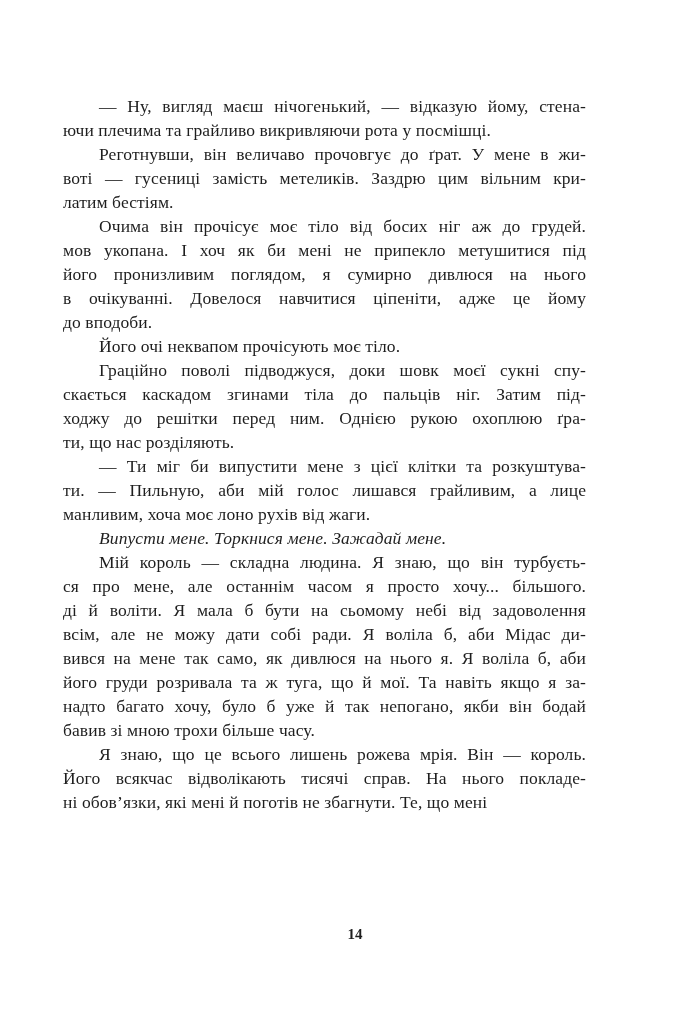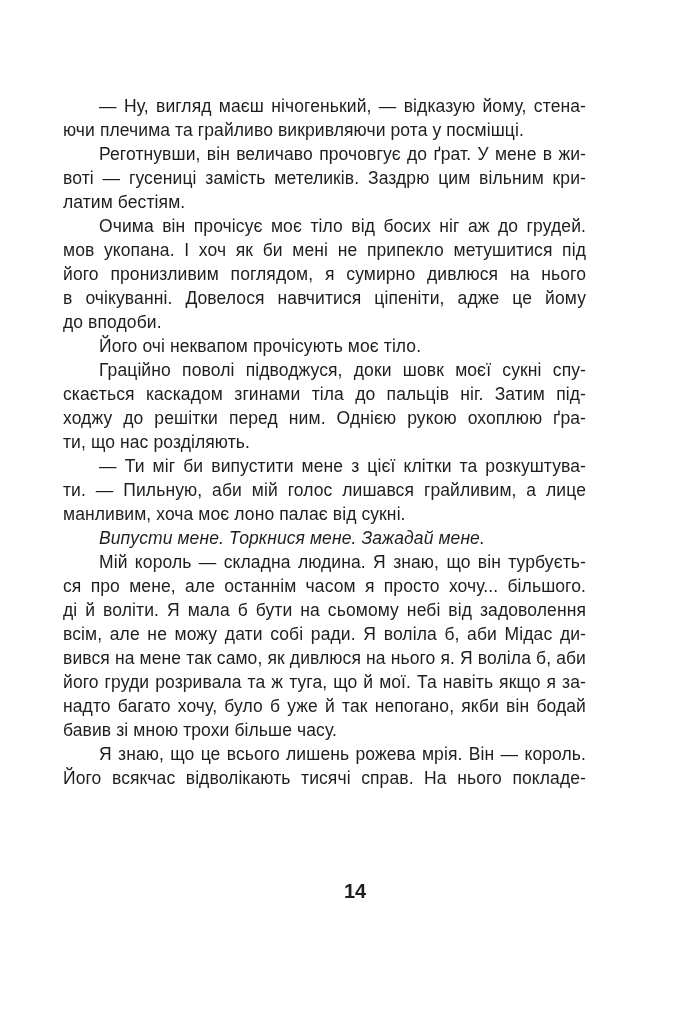--- a/index.html
+++ b/index.html
@@ -5,21 +5,21 @@
   html, body {
     margin: 0;
     padding: 0;
   }
   .page {
     position: relative;
     width: 680px;
     height: 1024px;
     background: #ffffff;
     overflow: hidden;
-    font-family: Liberation Sans, sans-serif;
+    font-family: Liberation Serif, serif;
     color: #1e1e1e;
   }
   .text-block {
     position: absolute;
     left: 63px;
     top: 94px;
     width: 523px;
     font-size: 17.5px;
     line-height: 24px;
     letter-spacing: 0.1px;
@@ -31,24 +31,24 @@
     text-align: left;
   }
   .line.fill {
     white-space: normal;
     text-align: justify;
     text-align-last: justify;
   }
   .line.indent { text-indent: 36px; }
   .folio {
     position: absolute;
-    top: 882px;
+    top: 925px;
     left: 355px;
     transform: translateX(-50%);
-    font-size: 20px;
+    font-size: 15px;
     font-weight: bold;
     line-height: 18px;
   }
 </style>
 </head>
 <body>
 
 <div class="page">
   <main class="text-block">
       <div class="paragraph">
@@ -72,34 +72,35 @@
       </div>
       <div class="paragraph">
         <div class="line indent fill">Граційно поволі підводжуся, доки шовк моєї сукні спу-</div>
         <div class="line fill">скається каскадом згинами тіла до пальців ніг. Затим під-</div>
         <div class="line fill">ходжу до решітки перед ним. Однією рукою охоплюю ґра-</div>
         <div class="line last">ти, що нас розділяють.</div>
       </div>
       <div class="paragraph">
         <div class="line indent fill">— Ти міг би випустити мене з цієї клітки та розкуштува-</div>
         <div class="line fill">ти. — Пильную, аби мій голос лишався грайливим, а лице</div>
-        <div class="line last">манливим, хоча моє лоно палає від сукні.</div>
+        <div class="line last">манливим, хоча моє лоно рухів від жаги.</div>
       </div>
       <div class="paragraph italic">
         <div class="line indent last">Випусти мене. Торкнися мене. Зажадай мене.</div>
       </div>
       <div class="paragraph">
         <div class="line indent fill">Мій король — складна людина. Я знаю, що він турбуєть-</div>
         <div class="line fill">ся про мене, але останнім часом я просто хочу... більшого.</div>
         <div class="line fill">ді й воліти. Я мала б бути на сьомому небі від задоволення</div>
         <div class="line fill">всім, але не можу дати собі ради. Я воліла б, аби Мідас ди-</div>
         <div class="line fill">вився на мене так само, як дивлюся на нього я. Я воліла б, аби</div>
         <div class="line fill">його груди розривала та ж туга, що й мої. Та навіть якщо я за-</div>
         <div class="line fill">надто багато хочу, було б уже й так непогано, якби він бодай</div>
         <div class="line last">бавив зі мною трохи більше часу.</div>
       </div>
       <div class="paragraph">
         <div class="line indent fill">Я знаю, що це всього лишень рожева мрія. Він — король.</div>
         <div class="line fill">Його всякчас відволікають тисячі справ. На нього покладе-</div>
+        <div class="line last">ні обов’язки, які мені й поготів не збагнути. Те, що мені</div>
       </div>
     </main>
   <div class="folio">14</div>
 </div>
 
 </body></html>

